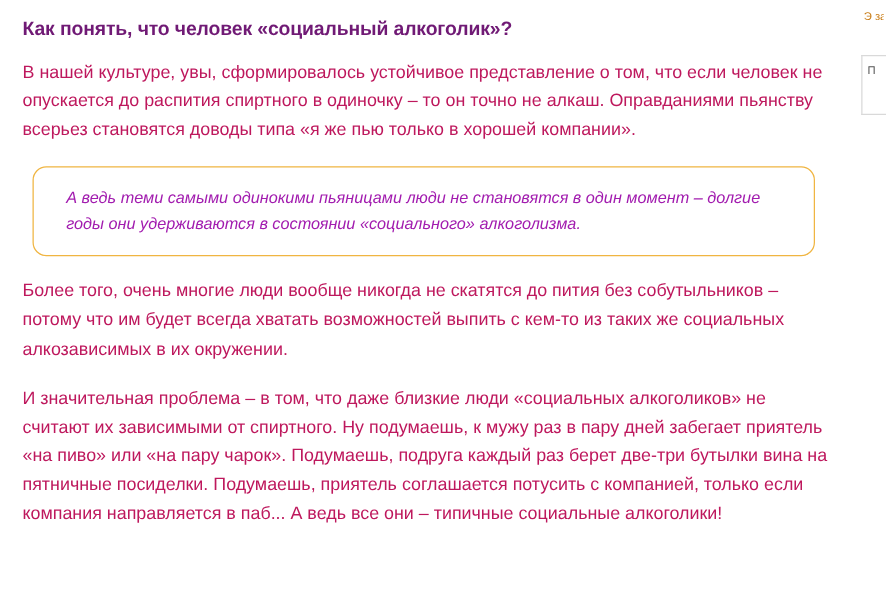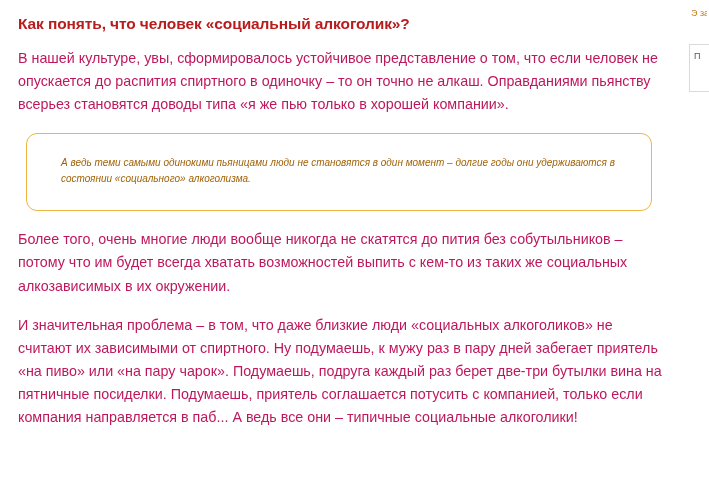--- a/index.html
+++ b/index.html
@@ -21,21 +21,21 @@
   }
   .article {
     position: absolute;
     left: 0;
     top: 0;
     width: 680px;
     padding: 14px 18px 0 18px;
     box-sizing: border-box;
   }
   .heading {
-    color: #b91c1c;
+    color: #701a75;
     font-size: 15.5px;
     font-weight: bold;
     line-height: 1.3;
     margin: 0 0 13px 0;
     letter-spacing: -0.1px;
   }
   .para {
     color: #be185d;
     font-size: 14.3px;
     line-height: 1.62;
@@ -46,25 +46,25 @@
     margin-bottom: 24px;
   }
   .callout {
     border: 1.5px solid #f0b542;
     border-radius: 11px;
     padding: 13px 22px 14px 26px;
     margin: 0 10px 17px 8px;
     box-sizing: border-box;
   }
   .callout-text {
-    color: #a16207;
-    font-size: 10px;
+    color: #a21caf;
+    font-size: 13px;
     font-style: italic;
     line-height: 1.68;
-    margin: 8px;
+    margin: 0;
   }
   
   .edge-col {
     position: absolute;
     right: 0;
     top: 0;
     width: 24px;
     height: 488px;
   }
   .edge-text {

